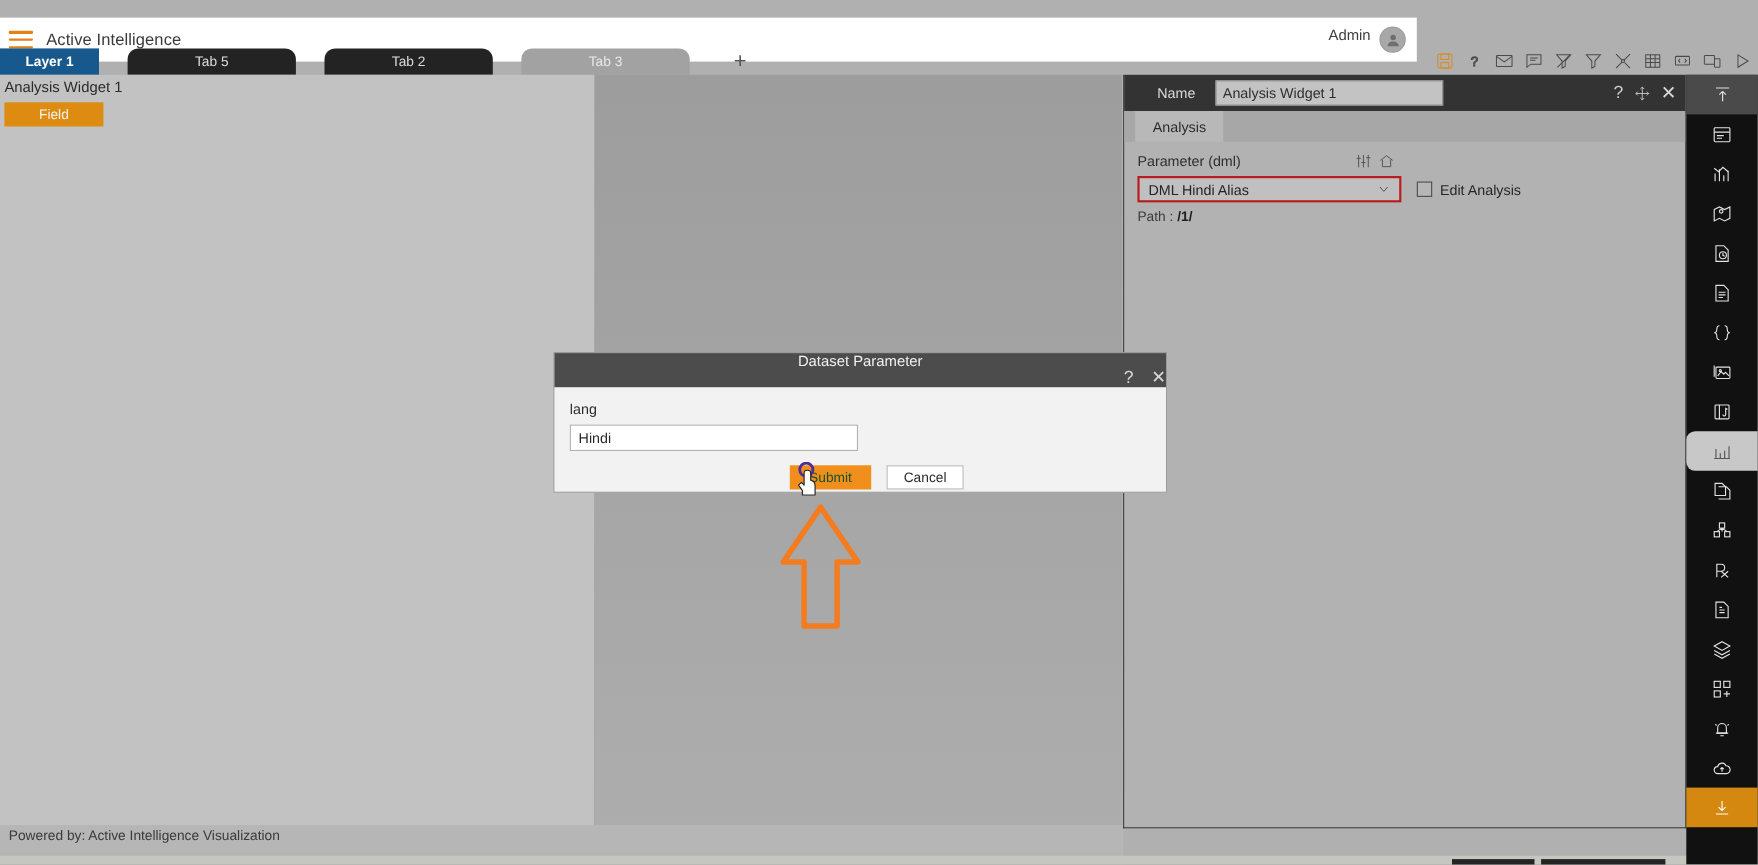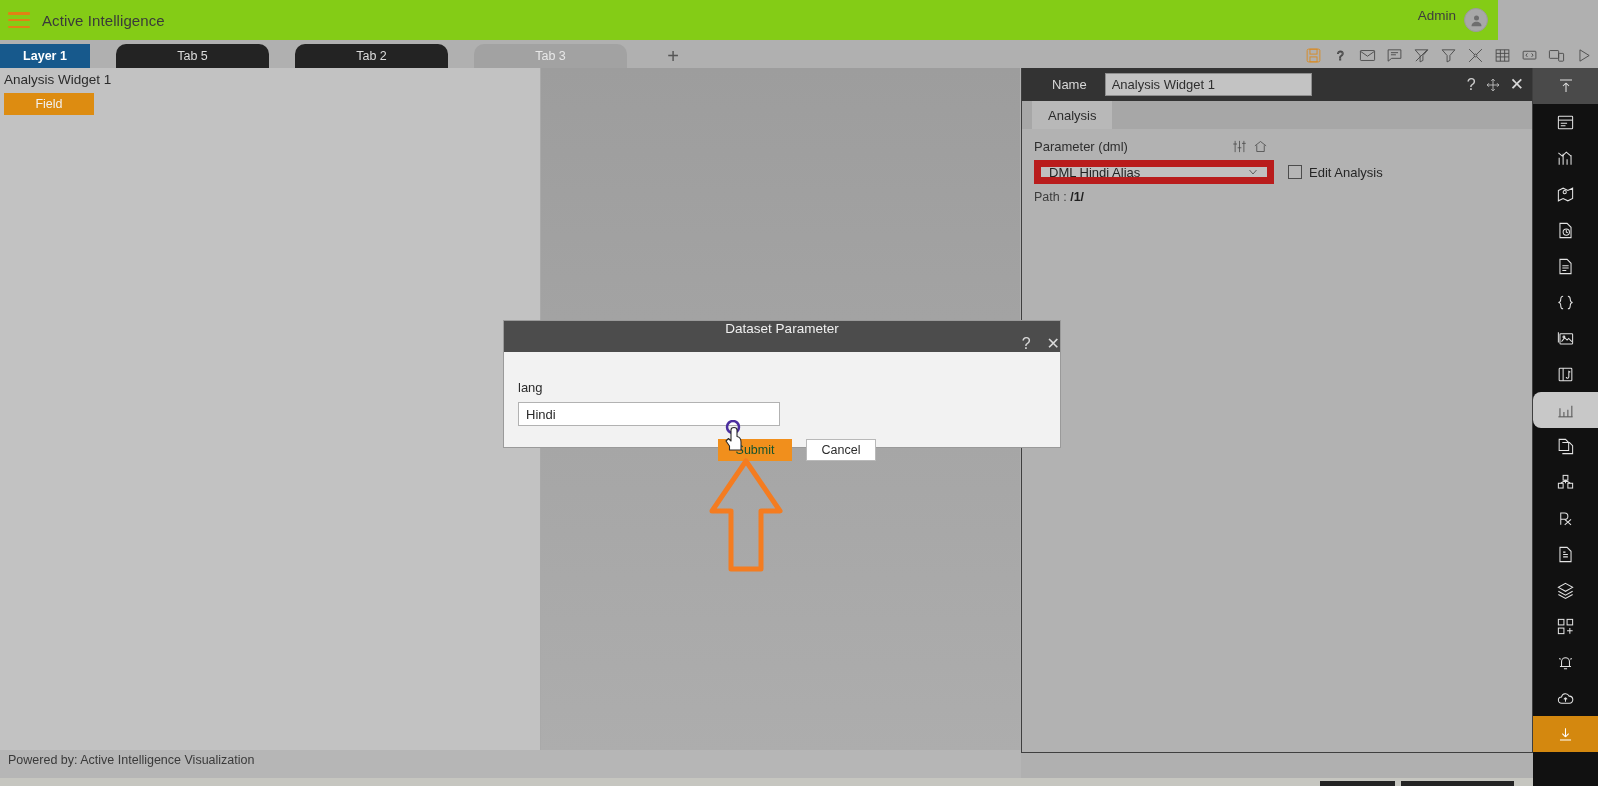--- a/index.html
+++ b/index.html
@@ -6,22 +6,22 @@
   html, body {
     width: 1598px; height: 786px;
     overflow: hidden;
     font-family: "Liberation Sans", sans-serif;
     background: #b0b0b0;
   }
   #app { position: relative; width: 1598px; height: 786px; }
 
   
   .topbar {
-    position: absolute; left: 0; top: 0; width: 1498px; height: 40px;
-    background: #84cc16;
+    position: absolute; left: 0; top: 16px; width: 1288px; height: 40px;
+    background: #ffffff;
     display: flex; align-items: center;
   }
   .hamburger {
     margin-left: 8px; width: 22px; height: 16px;
     display: flex; flex-direction: column; justify-content: space-between;
     cursor: pointer;
   }
   .hamburger span { display: block; height: 2.5px; background: #e08214; border-radius: 1px; }
   .app-title {
     margin-left: 12px; font-size: 15px; color: #3a3a3a; letter-spacing: .1px;
@@ -148,21 +148,21 @@
   }
   .panel-body { padding: 10px 12px 0 12px; position: relative; height: 100%; }
   .field-row { display: flex; align-items: center; gap: 6px; }
   .field-label { font-size: 13px; color: #2e2e2e; }
   .ds-icons { display: flex; align-items: center; gap: 6px; margin-left: 98px; }
   .ds-icons .di { width: 15px; height: 15px; cursor: pointer; }
   .ds-icons .di svg { width: 15px; height: 15px; stroke: #4b4b4b; fill: none; stroke-width: 1.3; }
 
   .select-row { display: flex; align-items: center; gap: 14px; margin-top: 6px; }
   .ds-select {
-    width: 240px; height: 24px; background: #c0c0c0; border: 7px solid #b91c1c;
+    width: 240px; height: 24px; background: #c0c0c0; border: 2px solid #b91c1c;
     display: flex; align-items: center; padding: 0 8px; cursor: pointer;
     font-size: 13px; color: #232323; position: relative;
   }
   .ds-select .chev {
     margin-left: auto; width: 12px; height: 12px;
   }
   .ds-select .chev svg { width: 12px; height: 12px; stroke: #3d3d3d; fill: none; stroke-width: 1.5; }
   .chk-row { display: flex; align-items: center; gap: 7px; cursor: pointer; }
   .chk {
     width: 14px; height: 14px; border: 1.5px solid #4c4c4c; background: #b6b6b6;
@@ -212,21 +212,21 @@
     background: #f2f2f2; border: 1px solid #9a9a9a;
   }
   .dlg-header {
     height: 31px; background: #4c4c4c; display: flex; align-items: center;
     padding: 0 0;
     flex-direction: column;
   }
   .dlg-title { font-size: 13.5px; color: #f0f0f0; }
   .dlg-hicons { margin-left: auto; display: flex; align-items: center; gap: 16px; }
   .dlg-hicons span { color: #dadada; font-size: 16px; cursor: pointer; line-height: 1; font-weight: 300; }
-  .dlg-body { padding: 28px 14px 0 14px; }
+  .dlg-body { padding: 12px 14px 0 14px; }
   .dlg-flabel { font-size: 13px; color: #2c2c2c; }
   .dlg-input {
     margin-top: 7px; width: 262px; height: 24px; background: #ffffff;
     border: 1px solid #b2b2b2; padding: 0 7px; font-size: 13px; color: #2a2a2a;
     font-family: "Liberation Sans", sans-serif;
   }
   .dlg-btns {
     margin-top: 13px; display: flex; align-items: center; gap: 14px;
     padding-left: 200px;
   }

